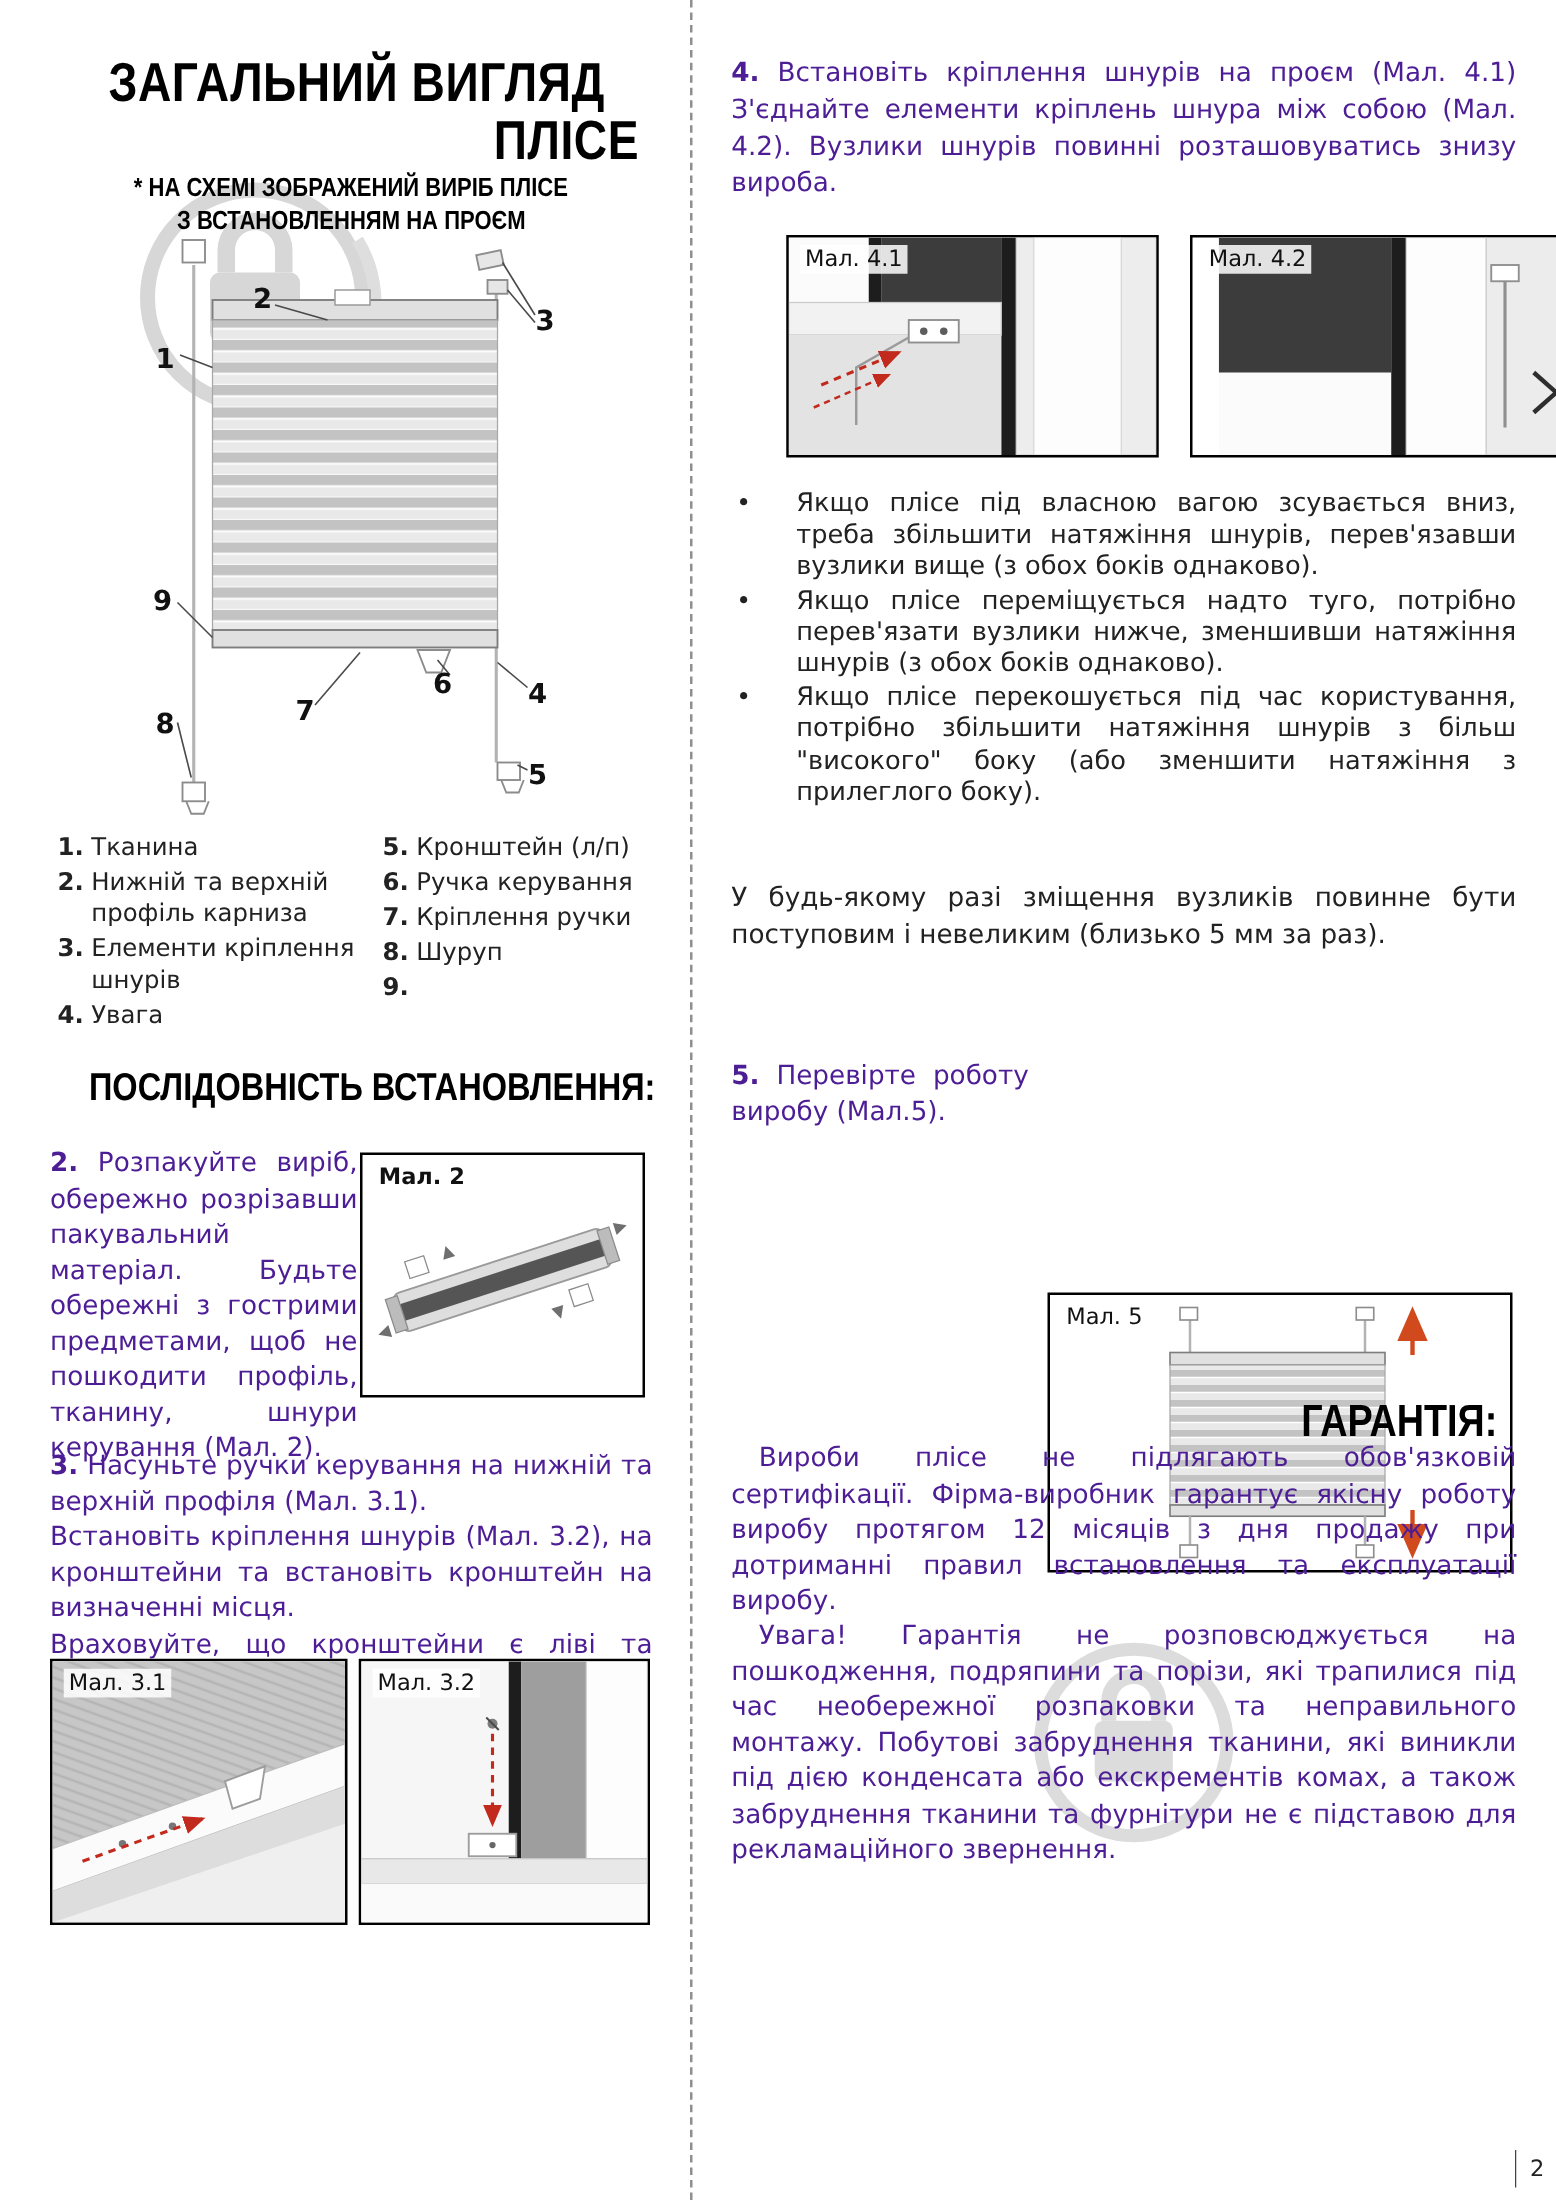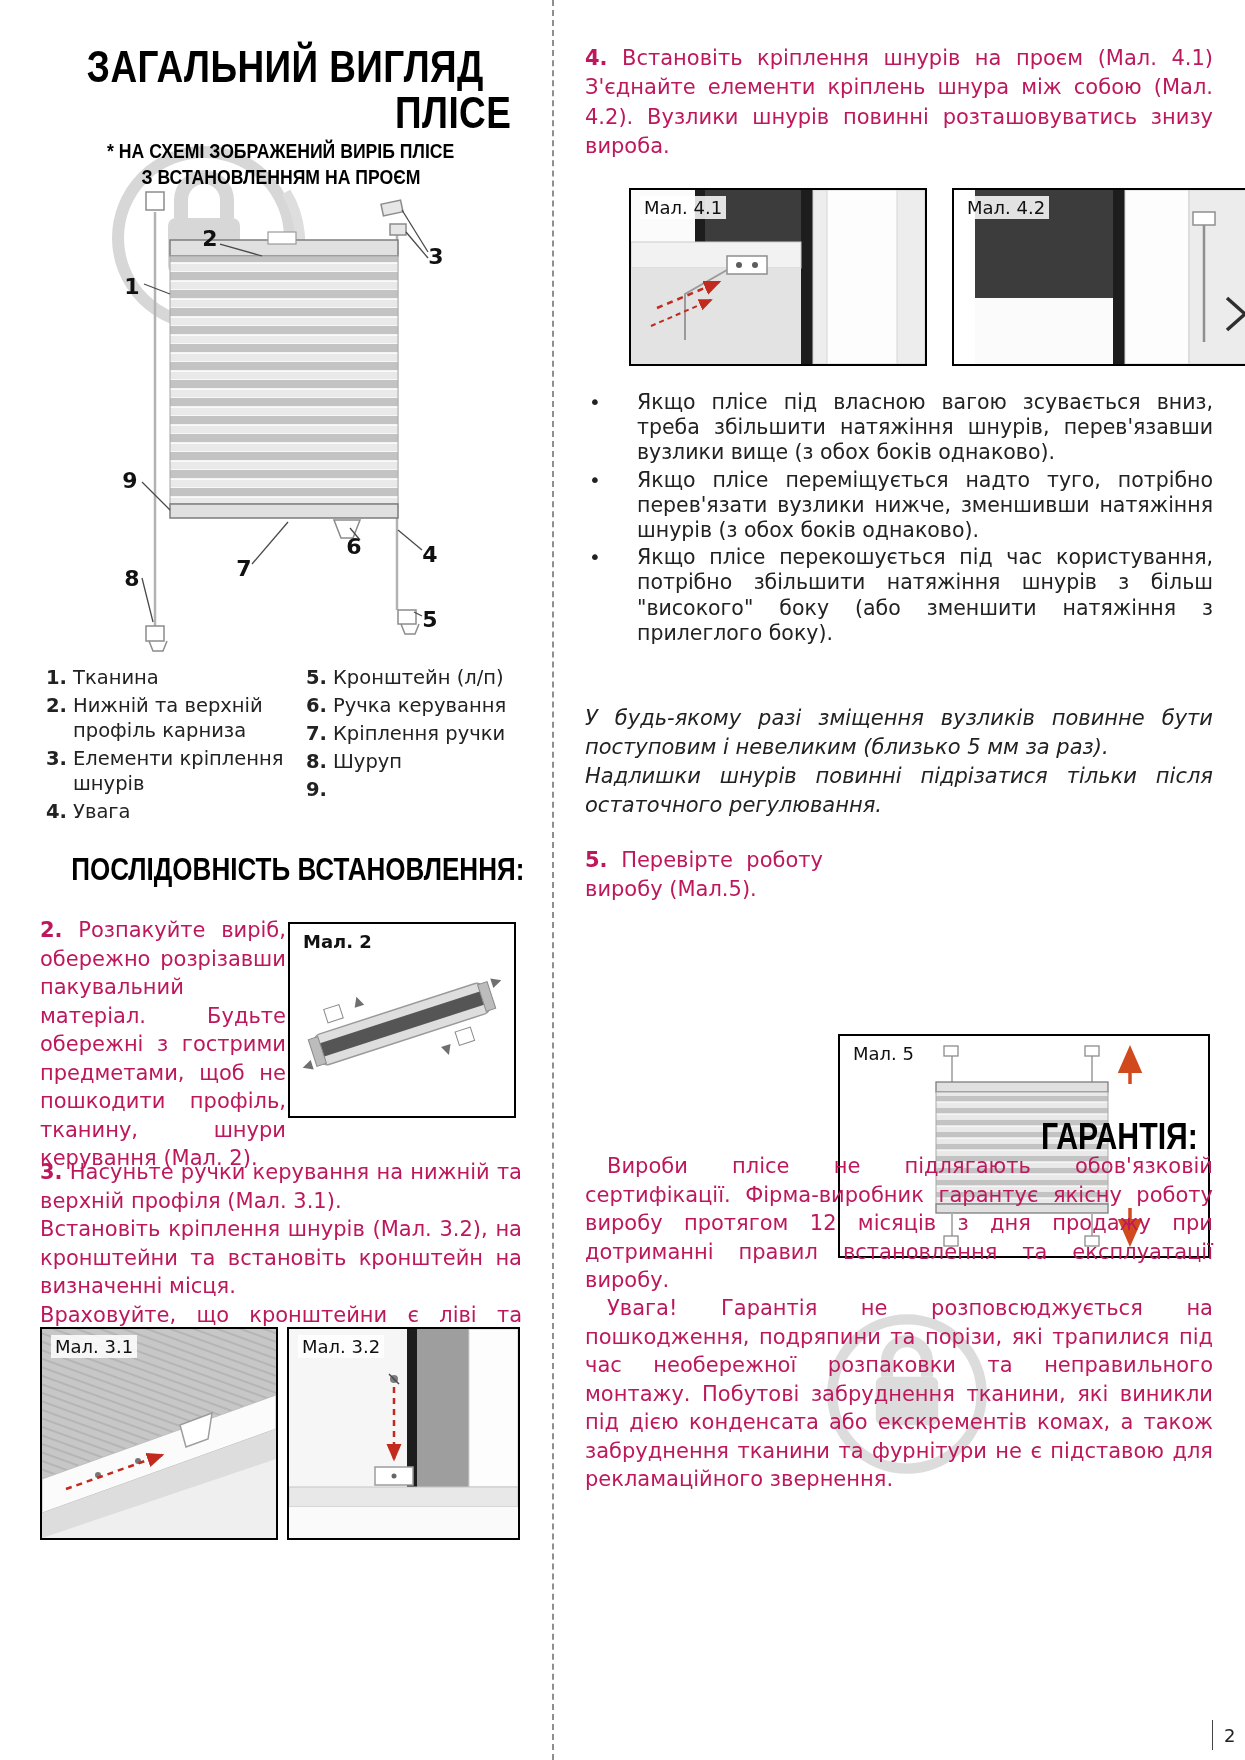--- a/index.html
+++ b/index.html
@@ -16,21 +16,21 @@
 
   .cond { display:inline-block; transform:scaleX(0.84); transform-origin:50% 50%; white-space:nowrap; }
 
   h1, h2 { font-family:"Liberation Sans","DejaVu Sans",sans-serif; font-weight:800; color:#000; text-align:right; }
   #title { left:40px; top:44px; width:482px; font-size:44px; line-height:1.04; letter-spacing:0.5px; }
   #subtitle { left:40px; top:138px; width:482px; text-align:center;
               font-family:"Liberation Sans",sans-serif; font-weight:800; font-size:21px; line-height:1.25; color:#000;}
   #section-title { left:28px; top:852px; width:506px; font-size:31px; }
   #warranty-title { left:585px; top:1116px; width:628px; font-size:36px; }
 
-  .body-text { font-size:21px; line-height:1.36; text-align:justify; color:#be185d; }
+  .body-text { font-size:21px; line-height:1.36; text-align:justify; color:#4c1d95; }
   .stepnum { font-weight:bold; }
 
   #step2 { left:40px; top:916px; width:246px; }
   #fig2-box { left:288px; top:922px; width:228px; height:196px;font-weight:bold; }
   #step3 { left:40px; top:1158px; width:482px; }
   #figs3 { left:40px; top:1327px; width:482px; display:flex; gap:9px; }
   .figbox { position:relative; border:2px solid #000; background:#fff; overflow:hidden; }
   .figlabel { position:absolute; top:6px; left:9px; font-size:18px; color:#111; background:rgba(255,255,255,0.85);
               padding:1px 4px; z-index:2; font-family:"DejaVu Sans",sans-serif; }
   #fig31-box { width:238px; height:213px; }
@@ -39,21 +39,21 @@
   #step4 { left:585px; top:44px; width:628px; line-height:1.4; }
   #figs4 { left:585px; top:188px; width:628px; display:flex; justify-content:space-between;margin-left:44px; }
   #fig41-box { width:298px; height:178px; }
   #fig42-box { width:305px; height:178px;padding-left:21px; }
 
   #bullets { left:585px; top:390px; width:628px; list-style:none; }
   #bullets li { position:relative; padding-left:52px; font-size:20.5px; line-height:1.23; text-align:justify; margin-bottom:2px; color:#222;}
   #bullets li .dot { position:absolute; left:4px; top:0; font-size:20px; }
 
   #adjust { left:585px; top:704px; width:628px; }
-  #adjust p { font-size:21px; line-height:1.38; text-align:justify; color:#222;font-style:italic; }
+  #adjust p { font-size:21px; line-height:1.38; text-align:justify; color:#222; }
 
   #step5 { left:585px; top:846px; width:238px; }
   #fig5-box { left:838px; top:838px; width:372px; height:224px; }
 
   #warranty-p1 { left:585px; top:1152px; width:628px; text-indent:22px; }
   #warranty-p2 { left:585px; top:1294px; width:628px; text-indent:22px; }
 
   #legend { left:46px; top:666px; width:476px; display:flex; }
   .legend-col { font-size:19.5px; line-height:1.28; color:#222; }
   .legend-col.c1 { width:260px; }
@@ -325,21 +325,20 @@
 </div>
 
 <ul class="layer" id="bullets">
   <li><span class="dot">•</span><span>Якщо плісе під власною вагою зсувається вниз, треба збільшити натяжіння шнурів, перев'язавши вузлики вище (з обох боків однаково).</span></li>
   <li><span class="dot">•</span><span>Якщо плісе переміщується надто туго, потрібно перев'язати вузлики нижче, зменшивши натяжіння шнурів (з обох боків однаково).</span></li>
   <li><span class="dot">•</span><span>Якщо плісе перекошується під час користування, потрібно збільшити натяжіння шнурів з більш "високого" боку (або зменшити натяжіння з прилеглого боку).</span></li>
 </ul>
 
 <div class="layer" id="adjust">
   <p>У будь-якому разі зміщення вузликів повинне бути поступовим і невеликим (близько 5 мм за раз).</p>
-  <p>Надлишки шнурів повинні підрізатися тільки після остаточного регулювання.</p>
 </div>
 
 <div class="layer body-text" id="step5">
   <span class="stepnum">5.</span>
   <span>Перевірте роботу виробу (Мал.5).</span>
 </div>
 
 <div class="layer figbox" id="fig5-box">
   <span class="figlabel">Мал. 5</span>
   <svg width="368" height="220" viewBox="0 0 368 220">

